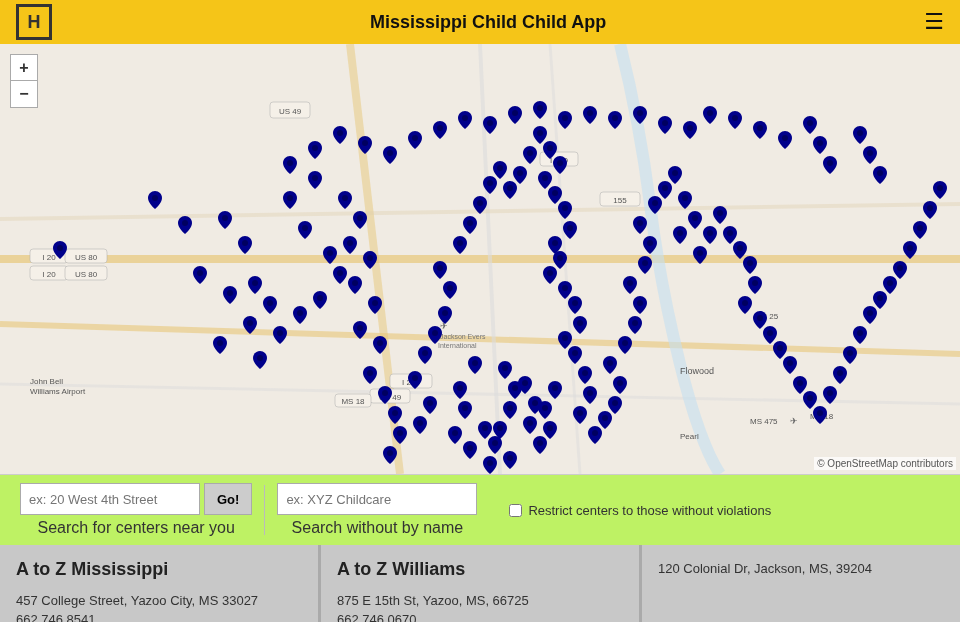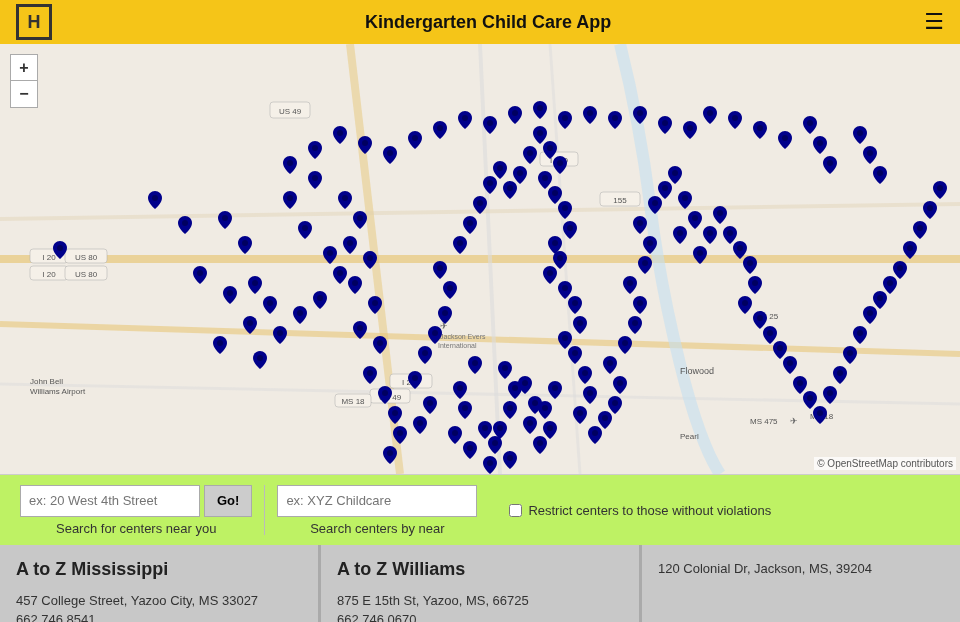--- a/index.html
+++ b/index.html
@@ -139,21 +139,21 @@
     .search-btn {
       height: 32px;
       padding: 0 12px;
       background: #ccc;
       border: 1px solid #aaa;
       cursor: pointer;
       font-size: 13px;
       font-weight: bold;
     }
     .search-label {
-      font-size: 13px;
+      font-size: 16px;
       color: #333;
     }
     .search-divider {
       width: 1px;
       height: 50px;
       background: #bbb;
     }
     .name-search-input {
       width: 200px;
       height: 32px;
@@ -203,21 +203,21 @@
       line-height: 1.5;
     }
   </style>
 </head>
 <body>
 
 <div id="header">
   <div id="logo-box">
     <span>H</span>
   </div>
-  <span id="header-title">Kindergarten Child Care App</span>
+  <span id="header-title">Mississippi Child Child App</span>
   <span id="menu-icon">☰</span>
 </div>
 
 <div id="map-container">
 
   <svg id="map-bg" xmlns="http://www.w3.org/2000/svg">
 
     <rect width="960" height="430" fill="#f0ebe3"></rect>
 
     <line x1="0" y1="215" x2="960" y2="215" stroke="#e8c87a" stroke-width="8" opacity="0.7"></line>
@@ -922,21 +922,21 @@
     </div>
     <span class="search-label">Search for centers near you</span>
   </div>
 
   <div class="search-divider"></div>
 
   <div class="search-group">
     <div class="search-row">
       <input class="name-search-input" type="text" placeholder="ex: XYZ Childcare" style="">
     </div>
-    <span class="search-label">Search centers by near</span>
+    <span class="search-label">Search without by name</span>
   </div>
 
   <div id="restrict-group">
     <input type="checkbox" id="restrict-cb" style="">
     <label for="restrict-cb">Restrict centers to those without violations</label>
   </div>
 </div>
 
 <div id="results">
   <div class="result-card">

